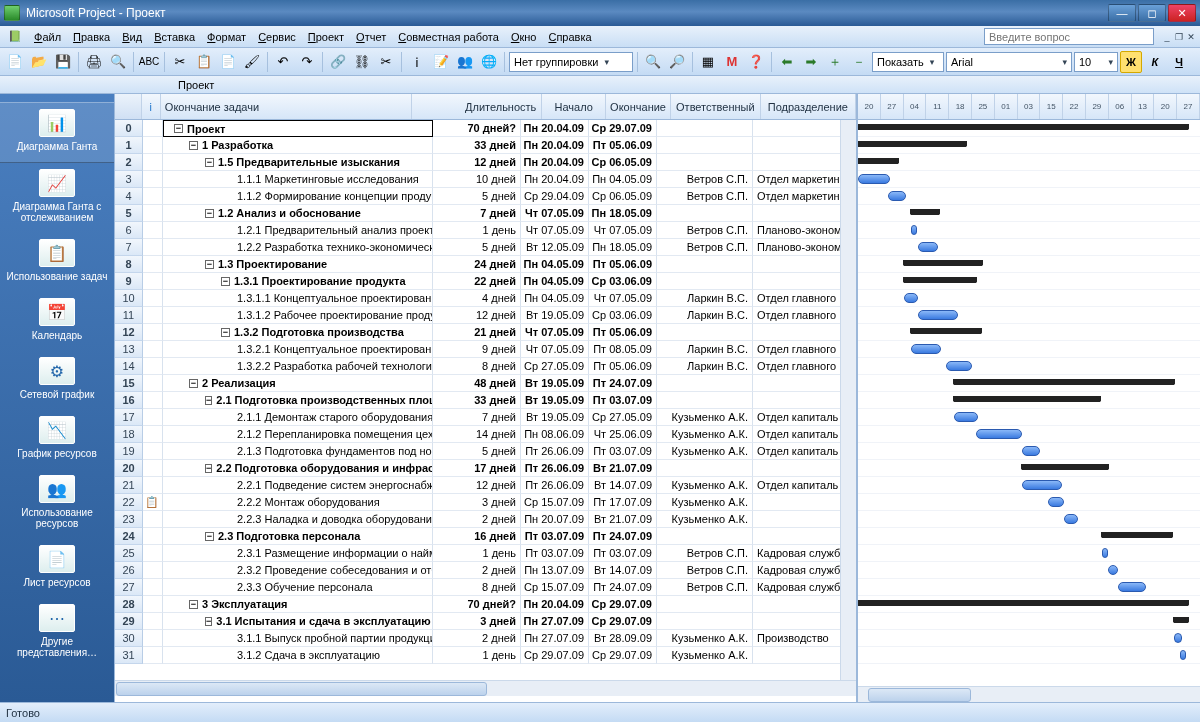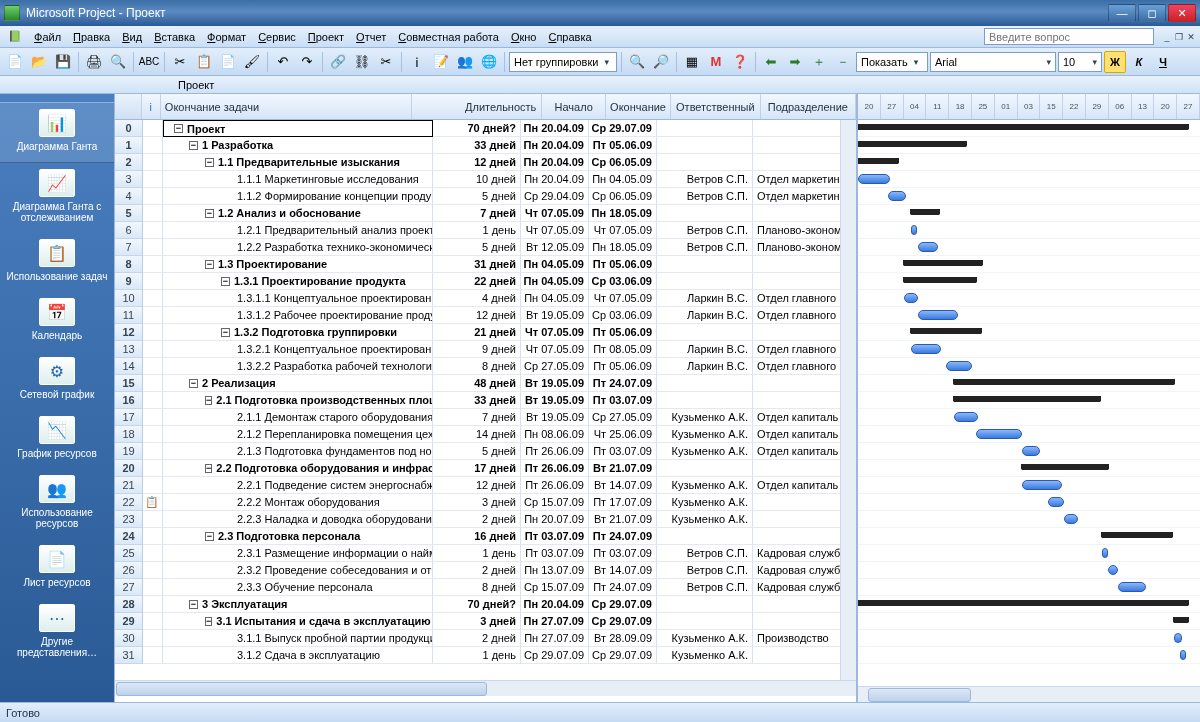--- a/index.html
+++ b/index.html
@@ -166,21 +166,21 @@
   <span class="tb-btn">
       <span class="tb-icon">📝</span>
     </span>
   <span class="tb-btn">
       <span class="tb-icon">👥</span>
     </span>
   <span class="tb-btn">
       <span class="tb-icon">🌐</span>
     </span>
   <span class="tb-sep"></span>
-  <div class="combo" style="width:108px">
+  <div class="combo" style="width:124px">
       <span>Нет группировки</span>
       <span class="arrow">▾</span>
     </div>
   <span class="tb-sep"></span>
   <span class="tb-btn">
       <span class="tb-icon">🔍</span>
     </span>
   <span class="tb-btn">
       <span class="tb-icon">🔎</span>
     </span>
@@ -280,21 +280,21 @@
           <div class="cell start">Пн 20.04.09</div>
           <div class="cell end">Пт 05.06.09</div>
           <div class="cell resp"></div>
           <div class="cell dep"></div>
         </div>
         <div class="row l2">
           <div class="cell rownum">2</div>
           <div class="cell ind"></div>
           <div class="cell name" style="padding-left:42px">
             <span class="collapse">−</span>
-            <span>1.1 Предварительные изыскания</span>
+            <span>1.5 Предварительные изыскания</span>
           </div>
           <div class="cell dur">12 дней</div>
           <div class="cell start">Пн 20.04.09</div>
           <div class="cell end">Ср 06.05.09</div>
           <div class="cell resp"></div>
           <div class="cell dep"></div>
         </div>
         <div class="row">
           <div class="cell rownum">3</div>
           <div class="cell ind"></div>
@@ -356,21 +356,21 @@
           <div class="cell resp">Ветров С.П.</div>
           <div class="cell dep">Планово-эконом</div>
         </div>
         <div class="row l2">
           <div class="cell rownum">8</div>
           <div class="cell ind"></div>
           <div class="cell name" style="padding-left:42px">
             <span class="collapse">−</span>
             <span>1.3 Проектирование</span>
           </div>
-          <div class="cell dur">31 дней</div>
+          <div class="cell dur">24 дней</div>
           <div class="cell start">Пн 04.05.09</div>
           <div class="cell end">Пт 05.06.09</div>
           <div class="cell resp"></div>
           <div class="cell dep"></div>
         </div>
         <div class="row l3">
           <div class="cell rownum">9</div>
           <div class="cell ind"></div>
           <div class="cell name" style="padding-left:58px">
             <span class="collapse">−</span>
@@ -404,21 +404,21 @@
           <div class="cell start">Вт 19.05.09</div>
           <div class="cell end">Ср 03.06.09</div>
           <div class="cell resp">Ларкин В.С.</div>
           <div class="cell dep">Отдел главного</div>
         </div>
         <div class="row l3">
           <div class="cell rownum">12</div>
           <div class="cell ind"></div>
           <div class="cell name" style="padding-left:58px">
             <span class="collapse">−</span>
-            <span>1.3.2 Подготовка группировки</span>
+            <span>1.3.2 Подготовка производства</span>
           </div>
           <div class="cell dur">21 дней</div>
           <div class="cell start">Чт 07.05.09</div>
           <div class="cell end">Пт 05.06.09</div>
           <div class="cell resp"></div>
           <div class="cell dep"></div>
         </div>
         <div class="row">
           <div class="cell rownum">13</div>
           <div class="cell ind"></div>

